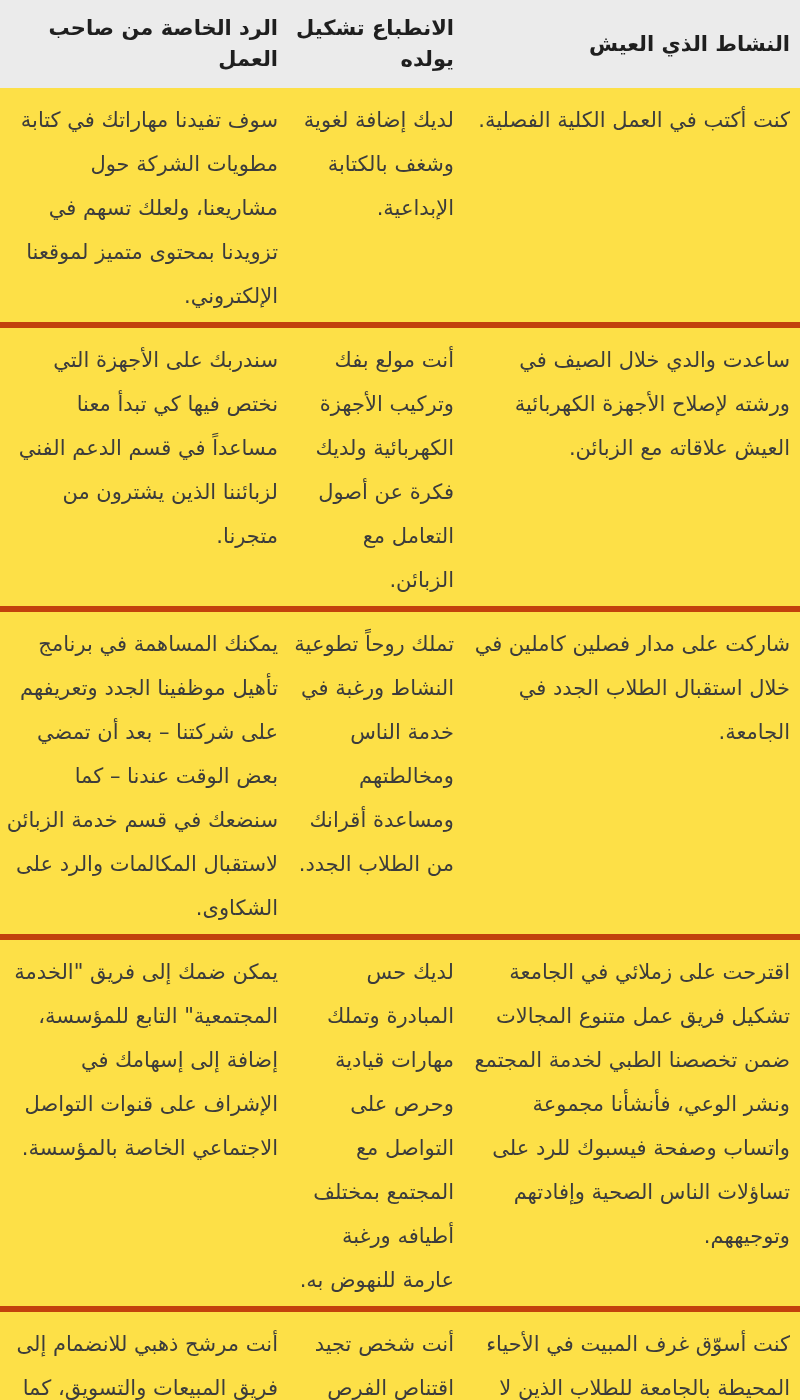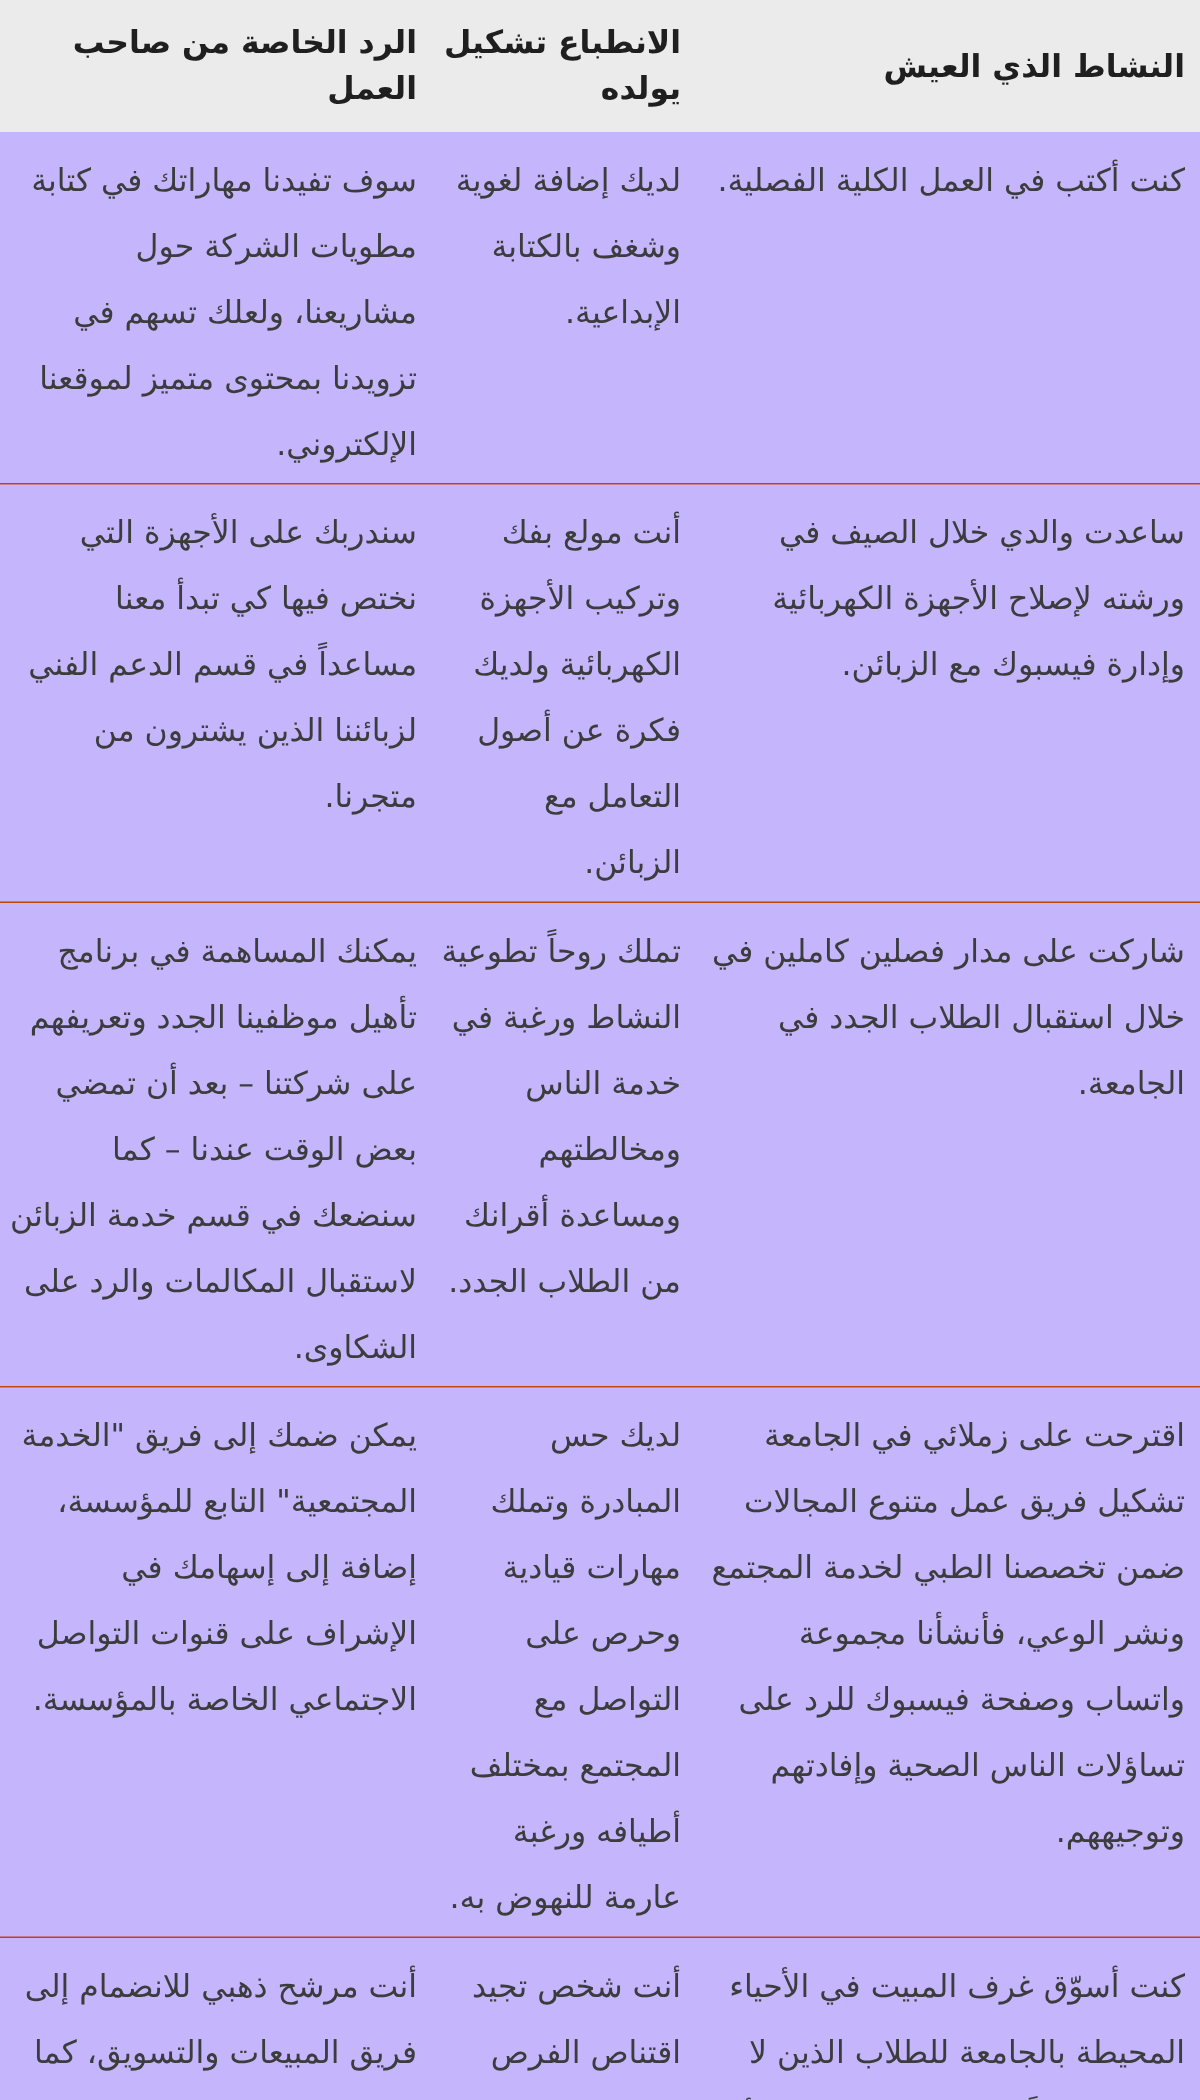--- a/index.html
+++ b/index.html
@@ -30,24 +30,24 @@
     vertical-align: middle;
     padding: 13px 10px 13px 6px;
   }
   table.skills-table tbody td {
     color: #3c3c3c;
     font-size: 21px;
     line-height: 44px;
     text-align: right;
     vertical-align: top;
     padding: 10px 10px 4px 6px;
-    background: #c4b5fd;
+    background: #fde047;
   }
   table.skills-table tbody tr + tr td {
-    border-top: 1px solid #c2410c;
+    border-top: 6px solid #c2410c;
   }
   col.col-activity   { width: 42%; }
   col.col-impression { width: 22%; }
   col.col-response   { width: 36%; }
 </style>
 </head>
 <body>
 
 <div class="page">
   <table class="skills-table">
@@ -63,21 +63,21 @@
         <th>الرد الخاصة من صاحب العمل</th>
       </tr>
     </thead>
     <tbody>
       <tr>
         <td>كنت أكتب في العمل الكلية الفصلية.</td>
         <td>لديك إضافة لغوية وشغف بالكتابة الإبداعية.</td>
         <td>سوف تفيدنا مهاراتك في كتابة مطويات الشركة حول مشاريعنا، ولعلك تسهم في تزويدنا بمحتوى متميز لموقعنا الإلكتروني.</td>
       </tr>
       <tr>
-        <td>ساعدت والدي خلال الصيف في ورشته لإصلاح الأجهزة الكهربائية وإدارة فيسبوك مع الزبائن.</td>
+        <td>ساعدت والدي خلال الصيف في ورشته لإصلاح الأجهزة الكهربائية العيش علاقاته مع الزبائن.</td>
         <td>أنت مولع بفك وتركيب الأجهزة الكهربائية ولديك فكرة عن أصول التعامل مع الزبائن.</td>
         <td>سندربك على الأجهزة التي نختص فيها كي تبدأ معنا مساعداً في قسم الدعم الفني لزبائننا الذين يشترون من متجرنا.</td>
       </tr>
       <tr>
         <td>شاركت على مدار فصلين كاملين في خلال استقبال الطلاب الجدد في الجامعة.</td>
         <td>تملك روحاً تطوعية النشاط ورغبة في خدمة الناس ومخالطتهم ومساعدة أقرانك من الطلاب الجدد.</td>
         <td>يمكنك المساهمة في برنامج تأهيل موظفينا الجدد وتعريفهم على شركتنا – بعد أن تمضي بعض الوقت عندنا – كما سنضعك في قسم خدمة الزبائن لاستقبال المكالمات والرد على الشكاوى.</td>
       </tr>
       <tr>
         <td>اقترحت على زملائي في الجامعة تشكيل فريق عمل متنوع المجالات ضمن تخصصنا الطبي لخدمة المجتمع ونشر الوعي، فأنشأنا مجموعة واتساب وصفحة فيسبوك للرد على تساؤلات الناس الصحية وإفادتهم وتوجيههم.</td>

